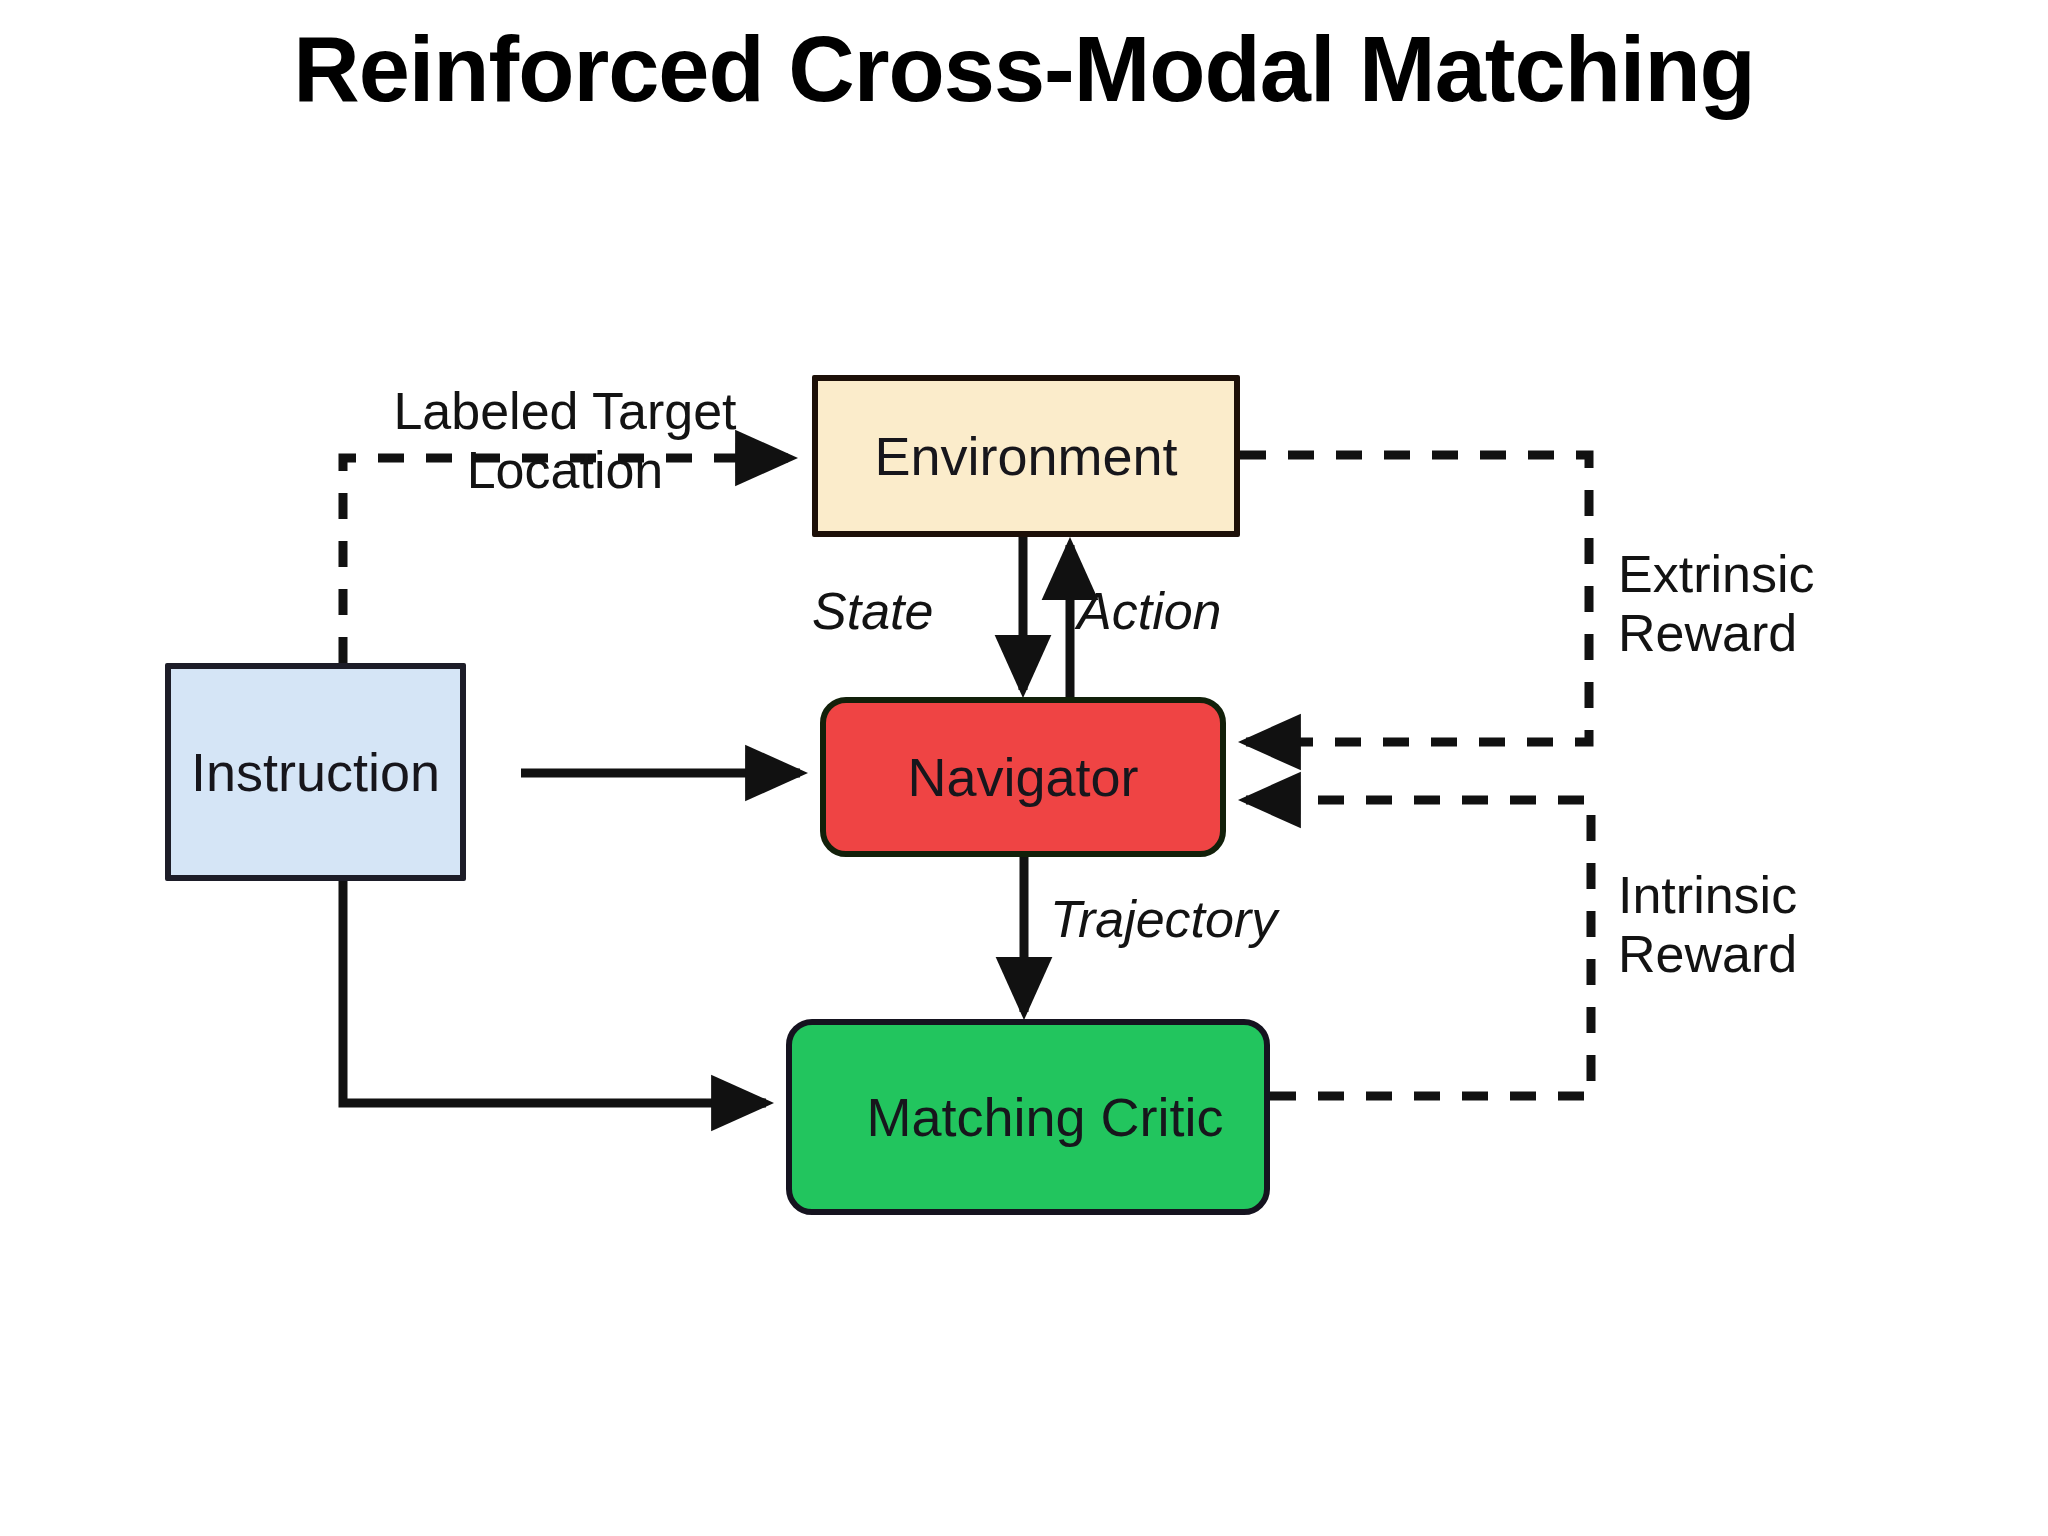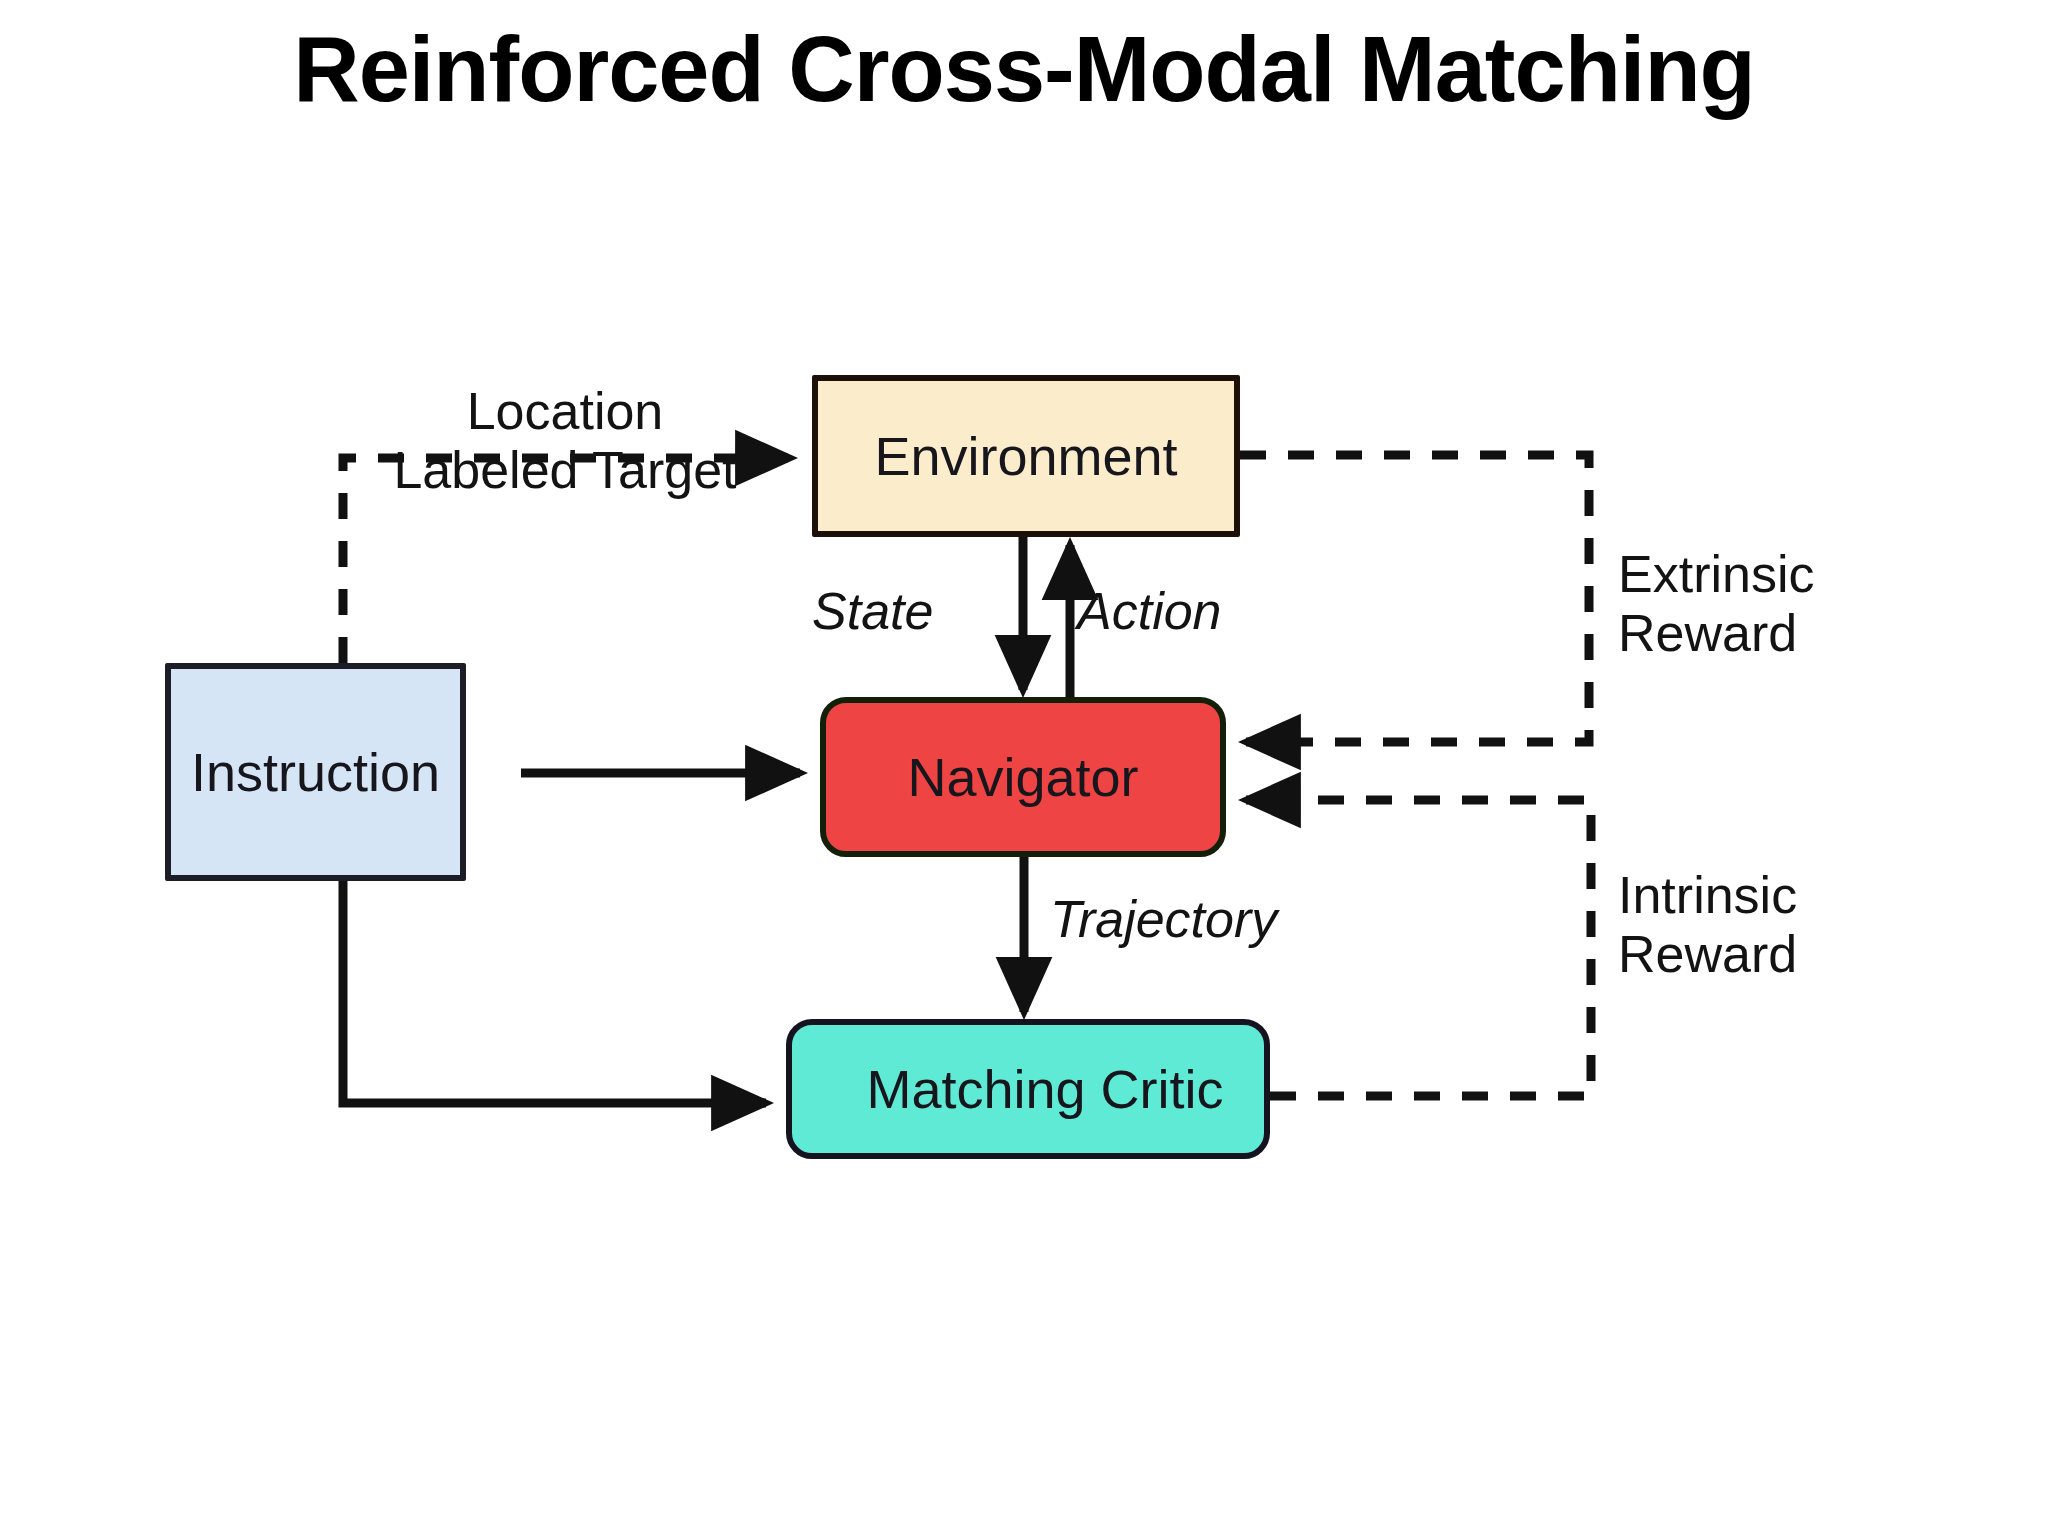--- a/index.html
+++ b/index.html
@@ -65,22 +65,22 @@
   }
   #node-navigator {
     left: 820px;  top: 697px;
     width: 406px; height: 160px;
     background: #ef4444;
     border: 6px solid #12200a;
     border-radius: 26px;
   }
   #node-matching-critic {
     left: 786px;  top: 1019px;
-    width: 484px; height: 140px;
-    background: #5eead4;
+    width: 484px; height: 196px;
+    background: #22c55e;
     border: 6px solid #15131f;
     border-radius: 26px;
     padding-left: 34px;
   }
   .edge-label {
     position: absolute;
     color: #131313;
     font-family: "Liberation Sans", sans-serif;
     font-size: 52px;
     line-height: 1.14;
@@ -146,22 +146,22 @@
 
   <div class="node" id="node-navigator">
     <span>Navigator</span>
   </div>
 
   <div class="node" id="node-matching-critic">
     <span>Matching Critic</span>
   </div>
 
   <div class="edge-label" id="label-labeled-target">
+    <div>Labeled Target</div>
     <div>Location</div>
-    <div>Labeled Target</div>
   </div>
 
   <div class="edge-label italic" id="label-state">State</div>
 
   <div class="edge-label italic" id="label-action">Action</div>
 
   <div class="edge-label italic" id="label-trajectory">Trajectory</div>
 
   <div class="edge-label" id="label-extrinsic">
     <div>Extrinsic</div>

